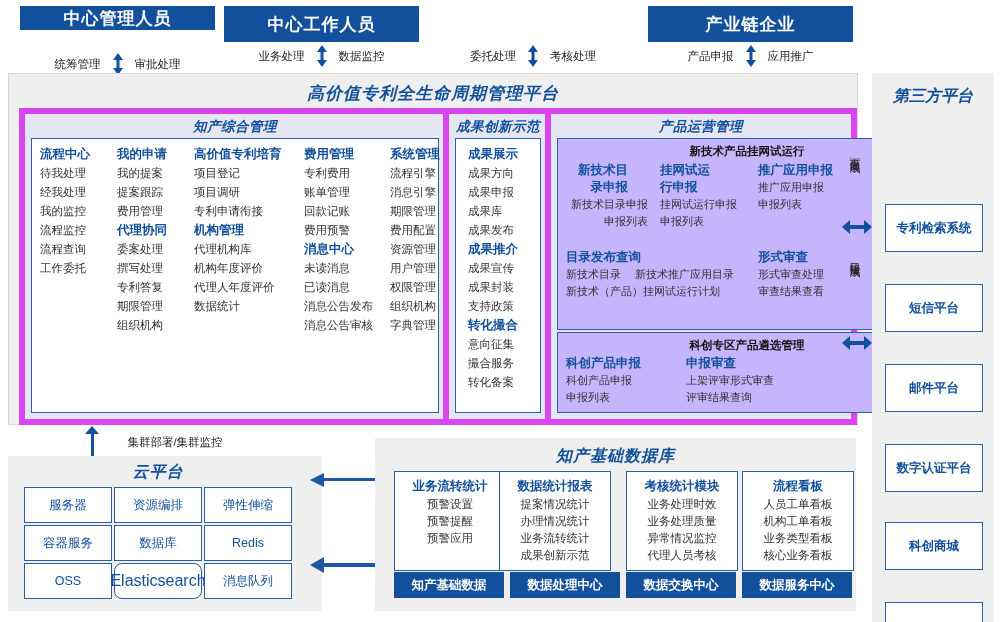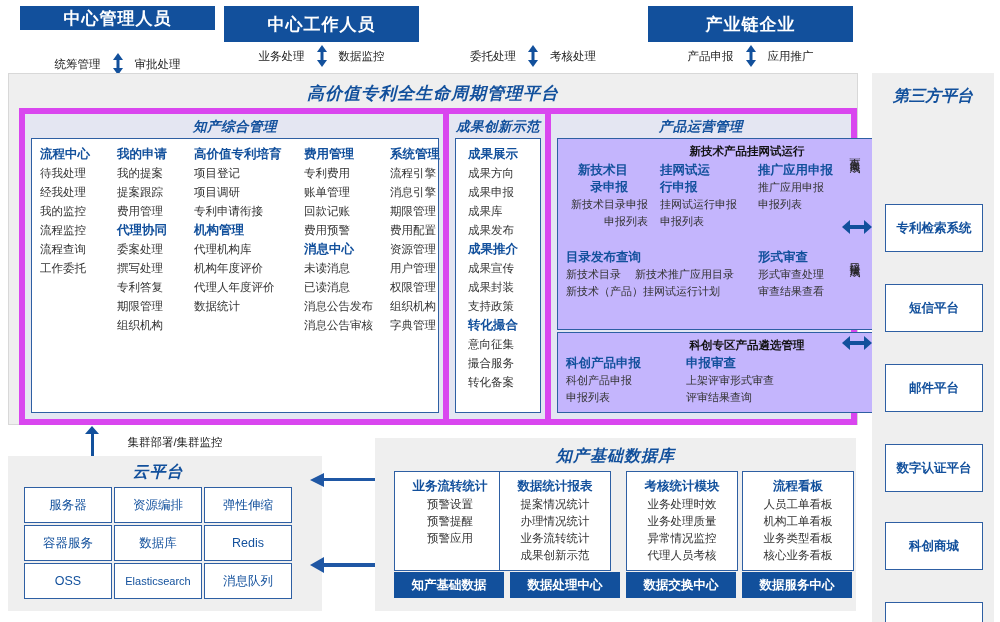--- a/index.html
+++ b/index.html
@@ -386,21 +386,21 @@
     </div>
   <div class="abs cloud-cell" style="left:196px;top:69px;width:86px;height:34px;">
       <span>Redis</span>
     </div>
   <div class="abs cloud-cell" style="left:106px;top:69px;width:86px;height:34px;">
       <span>数据库</span>
     </div>
   <div class="abs cloud-cell" style="left:16px;top:107px;width:86px;height:34px;">
       <span>OSS</span>
     </div>
-  <div class="abs cloud-cell" style="left:106px;top:107px;width:86px;height:34px;font-size:11px;">
+  <div class="abs cloud-cell" style="left:106px;top:107px;width:86px;height:34px;font-size:16px;border-radius:8px;">
       <span>Elasticsearch</span>
     </div>
   <div class="abs cloud-cell" style="left:196px;top:107px;width:86px;height:34px;">
       <span>消息队列</span>
     </div>
 </div>
 
 <div class="abs larrow" style="left:310px;top:473px;">
     <span class="bar"></span>
   </div>

